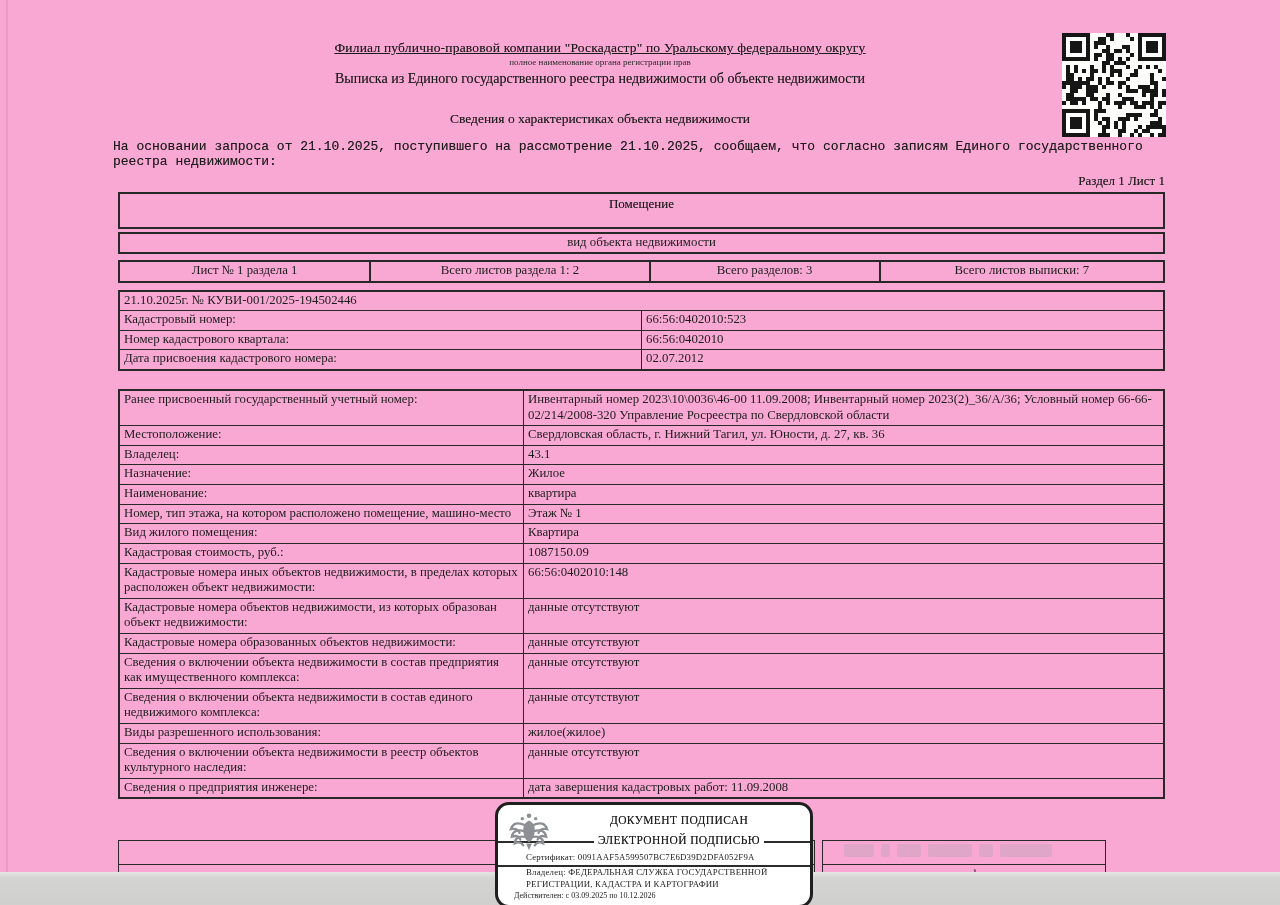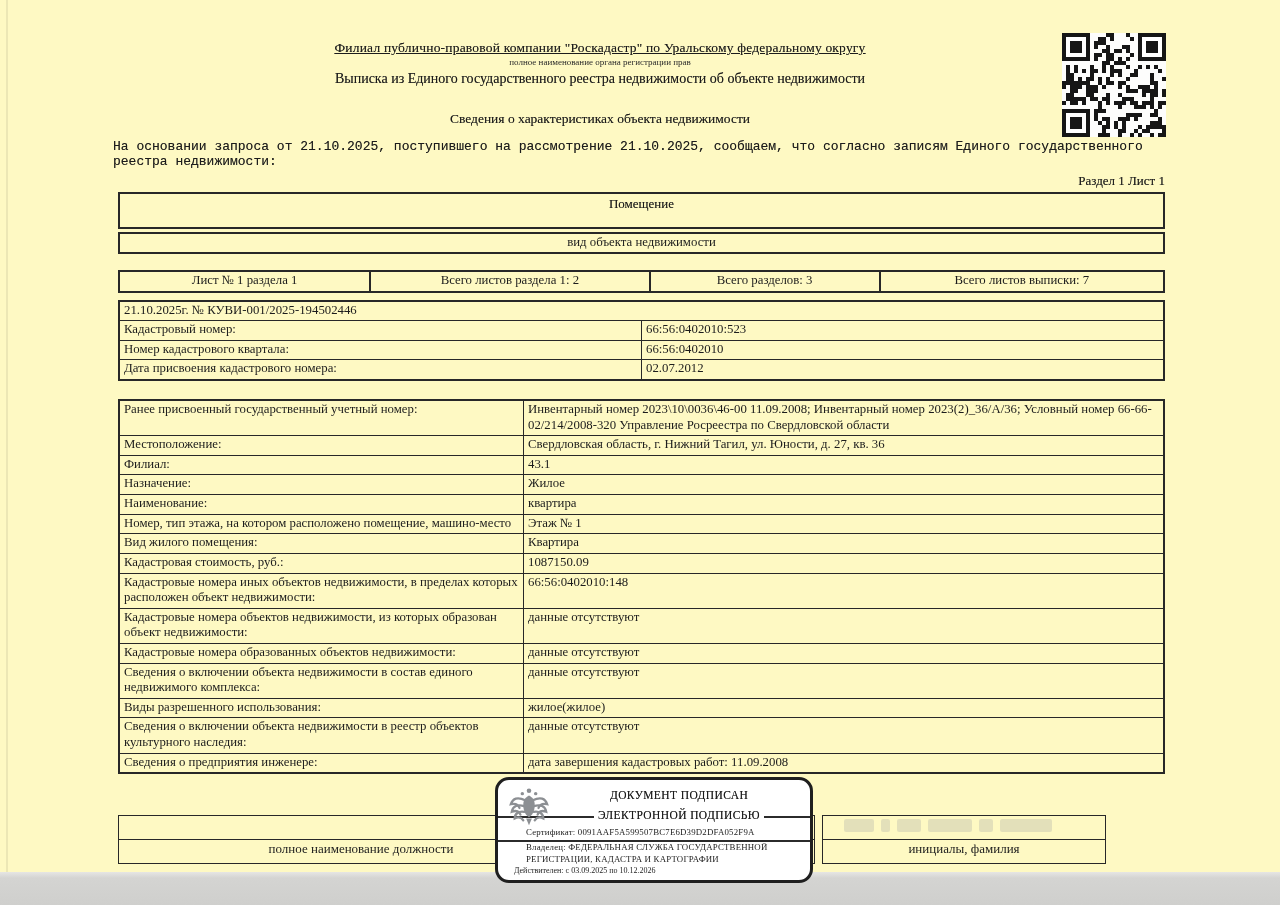--- a/index.html
+++ b/index.html
@@ -1,37 +1,37 @@
 <!DOCTYPE html>
 <html lang="ru"><head>
 <meta charset="utf-8">
 <style>
   html,body{margin:0;padding:0;width:1280px;height:905px;overflow:hidden;
     background:#fcfcfb;font-family:"Liberation Serif","DejaVu Serif",serif;color:#1c1c1c;}
-  .page{position:relative;width:1280px;height:905px;background:#fef9c3;overflow:hidden;}
+  .page{position:relative;width:1280px;height:905px;background:#f9a8d4;overflow:hidden;}
   .scan-left-edge{position:absolute;left:6px;top:0;height:872px;width:2px;background:rgba(0,0,0,.07);}
   .scan-bottom-band{position:absolute;left:0;top:872px;width:1280px;height:33px;
     background:linear-gradient(#e6e6e4 0,#d4d4d2 6px,#cfcfcd 100%);}
   .content{position:absolute;left:118px;top:0;width:1047px;}
   
   .hdr{margin-top:40px;width:964px;text-align:center;}
   .org-name{font-size:13.5px;text-decoration:underline;letter-spacing:.2px;}
   .org-note{font-size:9px;margin-top:1px;color:#2a2a2a;}
   .doc-title{font-size:14px;margin-top:4px;}
   .info-title{font-size:13.5px;margin-top:24px;}
   .request{margin-top:12px;margin-left:-5px;font-size:13px;font-family:Liberation Mono, monospace;}
   .sheet-line{margin-top:4px;text-align:right;font-size:13px;}
   
   .row-box{border:2px solid #282828;text-align:center;font-size:13px;padding:2px 0 15px;}
   .box-type{margin-top:3px;}
   .box-kind{margin-top:3px;padding:1px 0 2px;font-size:12.8px;}
   table{border-collapse:collapse;width:100%;table-layout:fixed;}
   td{border:1.5px solid #282828;font-size:12.8px;line-height:1.22;padding:1px 4px 2px;vertical-align:top;
      overflow:hidden;}
-  .sheet-table{margin-top:16px;}
+  .sheet-table{margin-top:6px;}
   .sheet-table td{text-align:center;border-width:2px;}
   .sheet-table{border:2px solid #282828;}
   .cad-box,.main-table{border:2px solid #282828;}
   .cad-box{margin-top:7px;}
   .main-table{margin-top:18px;}
   .lbl{width:37.8%;}
   
   .sig-area{position:relative;margin-top:3px;height:106px;}
   .sig-table{position:absolute;top:38px;border:1.5px solid #282828;}
   .sig-table .space{height:20px;border:1.5px solid #282828;}
@@ -113,21 +113,21 @@
       <tbody>
           <tr>
         <td class="lbl">Ранее присвоенный государственный учетный номер:</td>
         <td>Инвентарный номер 2023\10\0036\46-00 11.09.2008; Инвентарный номер 2023(2)_36/А/36; Условный номер 66-66-02/214/2008-320 Управление Росреестра по Свердловской области</td>
       </tr>
       <tr>
         <td class="lbl">Местоположение:</td>
         <td>Свердловская область, г. Нижний Тагил, ул. Юности, д. 27, кв. 36</td>
       </tr>
       <tr>
-        <td class="lbl">Филиал:</td>
+        <td class="lbl">Владелец:</td>
         <td>43.1</td>
       </tr>
       <tr>
         <td class="lbl">Назначение:</td>
         <td>Жилое</td>
       </tr>
       <tr>
         <td class="lbl">Наименование:</td>
         <td>квартира</td>
       </tr>
@@ -146,20 +146,24 @@
       <tr>
         <td class="lbl">Кадастровые номера иных объектов недвижимости, в пределах которых расположен объект недвижимости:</td>
         <td>66:56:0402010:148</td>
       </tr>
       <tr>
         <td class="lbl">Кадастровые номера объектов недвижимости, из которых образован объект недвижимости:</td>
         <td>данные отсутствуют</td>
       </tr>
       <tr>
         <td class="lbl">Кадастровые номера образованных объектов недвижимости:</td>
+        <td>данные отсутствуют</td>
+      </tr>
+      <tr>
+        <td class="lbl">Сведения о включении объекта недвижимости в состав предприятия как имущественного комплекса:</td>
         <td>данные отсутствуют</td>
       </tr>
       <tr>
         <td class="lbl">Сведения о включении объекта недвижимости в состав единого недвижимого комплекса:</td>
         <td>данные отсутствуют</td>
       </tr>
       <tr>
         <td class="lbl">Виды разрешенного использования:</td>
         <td>жилое(жилое)</td>
       </tr>

